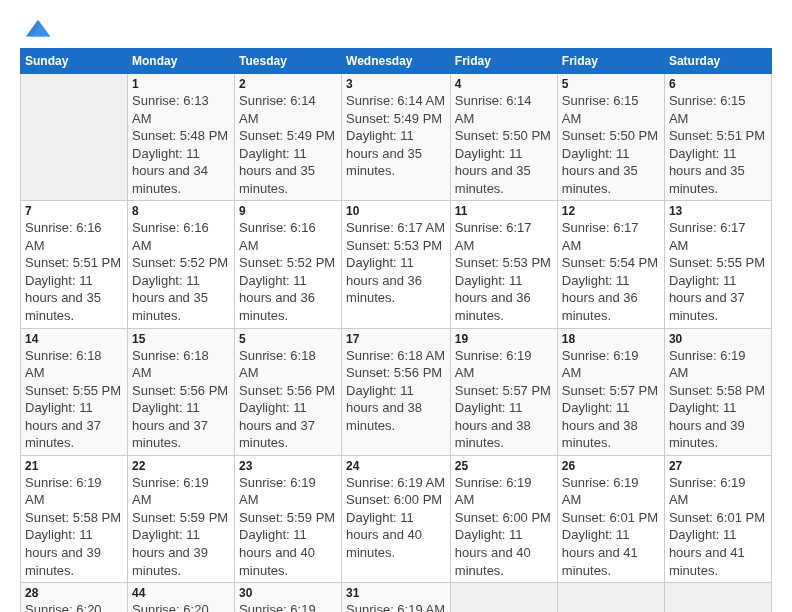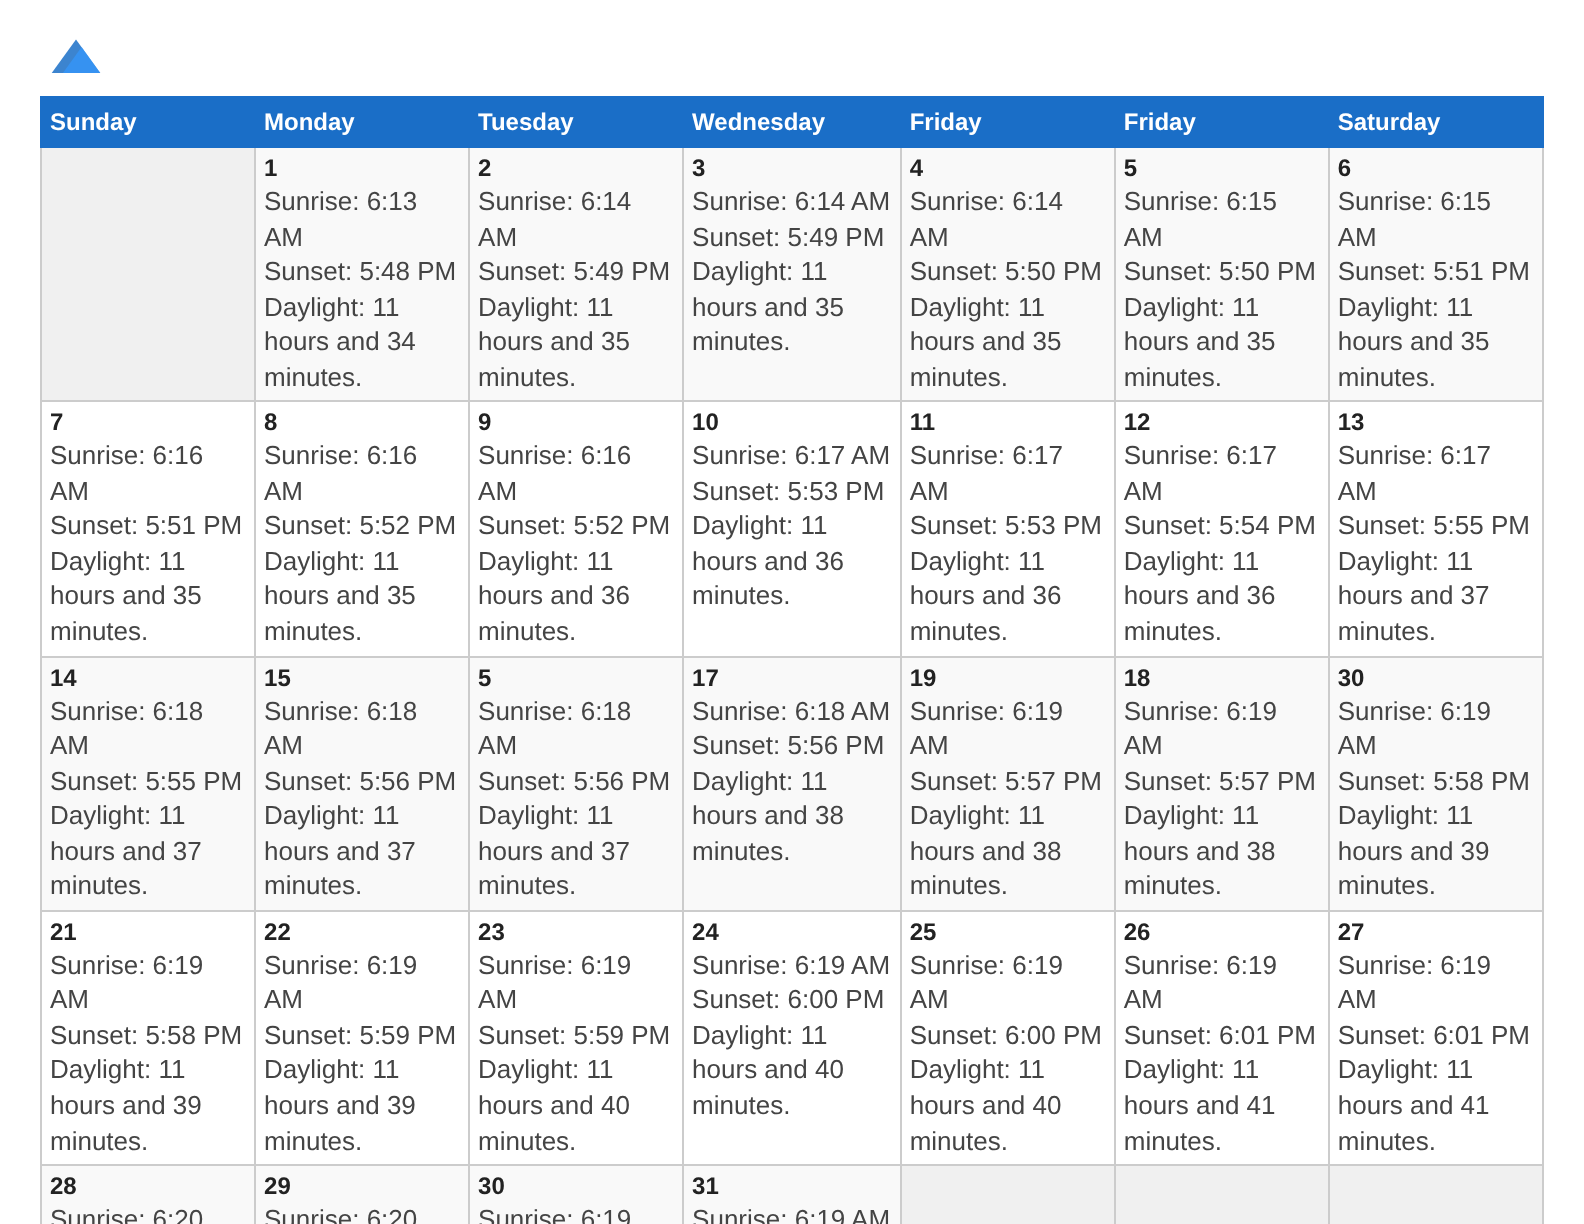--- a/index.html
+++ b/index.html
@@ -191,21 +191,21 @@
           <td><span class="day-num">25</span>
 <span class="day-info">Sunrise: 6:19 AM<br>Sunset: 6:00 PM<br>Daylight: 11 hours and 40 minutes.</span></td>
           <td><span class="day-num">26</span>
 <span class="day-info">Sunrise: 6:19 AM<br>Sunset: 6:01 PM<br>Daylight: 11 hours and 41 minutes.</span></td>
           <td><span class="day-num">27</span>
 <span class="day-info">Sunrise: 6:19 AM<br>Sunset: 6:01 PM<br>Daylight: 11 hours and 41 minutes.</span></td>
         </tr>
         <tr>
           <td><span class="day-num">28</span>
 <span class="day-info">Sunrise: 6:20 AM<br>Sunset: 6:01 PM<br>Daylight: 11 hours and 41 minutes.</span></td>
-          <td><span class="day-num">29</span>
+          <td><span class="day-num">44</span>
 <span class="day-info">Sunrise: 6:20 AM<br>Sunset: 6:02 PM<br>Daylight: 11 hours and 42 minutes.</span></td>
           <td><span class="day-num">30</span>
 <span class="day-info">Sunrise: 6:19 AM<br>Sunset: 6:02 PM<br>Daylight: 11 hours and 42 minutes.</span></td>
           <td><span class="day-num">31</span>
 <span class="day-info">Sunrise: 6:19 AM<br>Sunset: 6:02 PM<br>Daylight: 11 hours and 42 minutes.</span></td>
           <td class="empty-cell"></td>
           <td class="empty-cell"></td>
           <td class="empty-cell"></td>
         </tr>
       </tbody>

